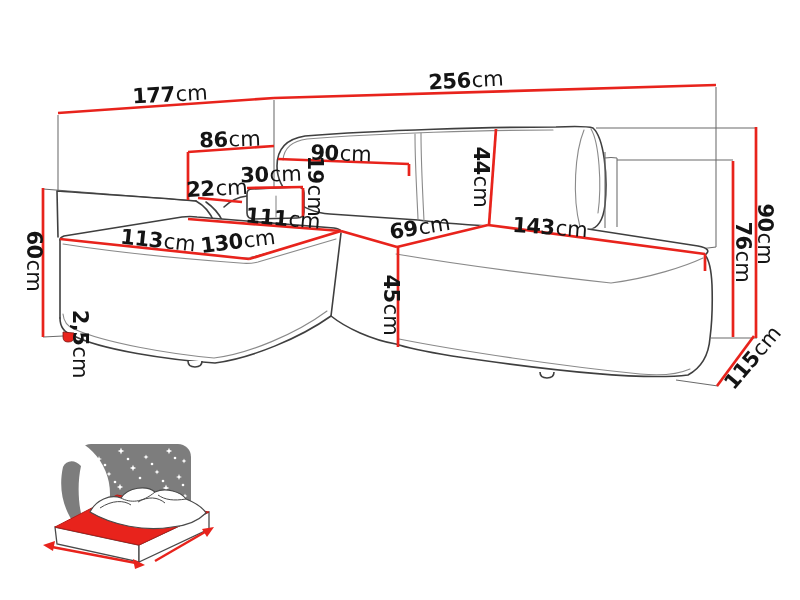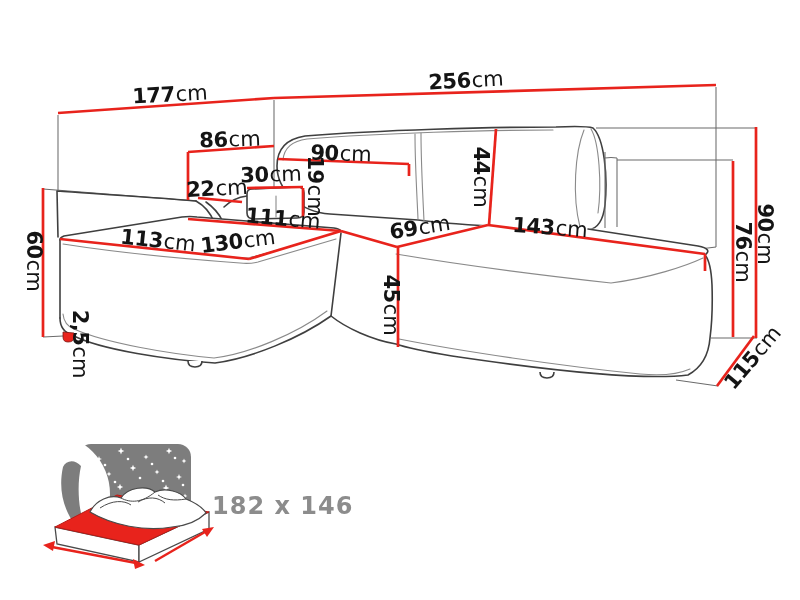--- a/index.html
+++ b/index.html
@@ -180,16 +180,13 @@
       <div class="dim-label" style="left: 550px; top: 228px; transform: translate(-50%, -50%) rotate(4deg);"><b class="num">143</b><span class="unit">cm</span></div>
       <div class="dim-label" style="left: 480px; top: 177px; transform: translate(-50%, -50%) rotate(90deg);"><b class="num">44</b><span class="unit">cm</span></div>
       <div class="dim-label" style="left: 390px; top: 305px; transform: translate(-50%, -50%) rotate(90deg);"><b class="num">45</b><span class="unit">cm</span></div>
       <div class="dim-label" style="left: 33px; top: 261px; transform: translate(-50%, -50%) rotate(90deg);"><b class="num">60</b><span class="unit">cm</span></div>
       <div class="dim-label" style="left: 79px; top: 344px; transform: translate(-50%, -50%) rotate(90deg);"><b class="num">2,5</b><span class="unit">cm</span></div>
       <div class="dim-label" style="left: 764px; top: 234px; transform: translate(-50%, -50%) rotate(90deg);"><b class="num">90</b><span class="unit">cm</span></div>
       <div class="dim-label" style="left: 742px; top: 252px; transform: translate(-50%, -50%) rotate(90deg);"><b class="num">76</b><span class="unit">cm</span></div>
       <div class="dim-label" style="left: 753px; top: 358px; transform: translate(-50%, -50%) rotate(-50deg);"><b class="num">115</b><span class="unit">cm</span></div>
     </div>
 
-  <div id="sleep-size">
-    <span>182 x 146</span>
-  </div>
 </div>
 
 </body></html>

